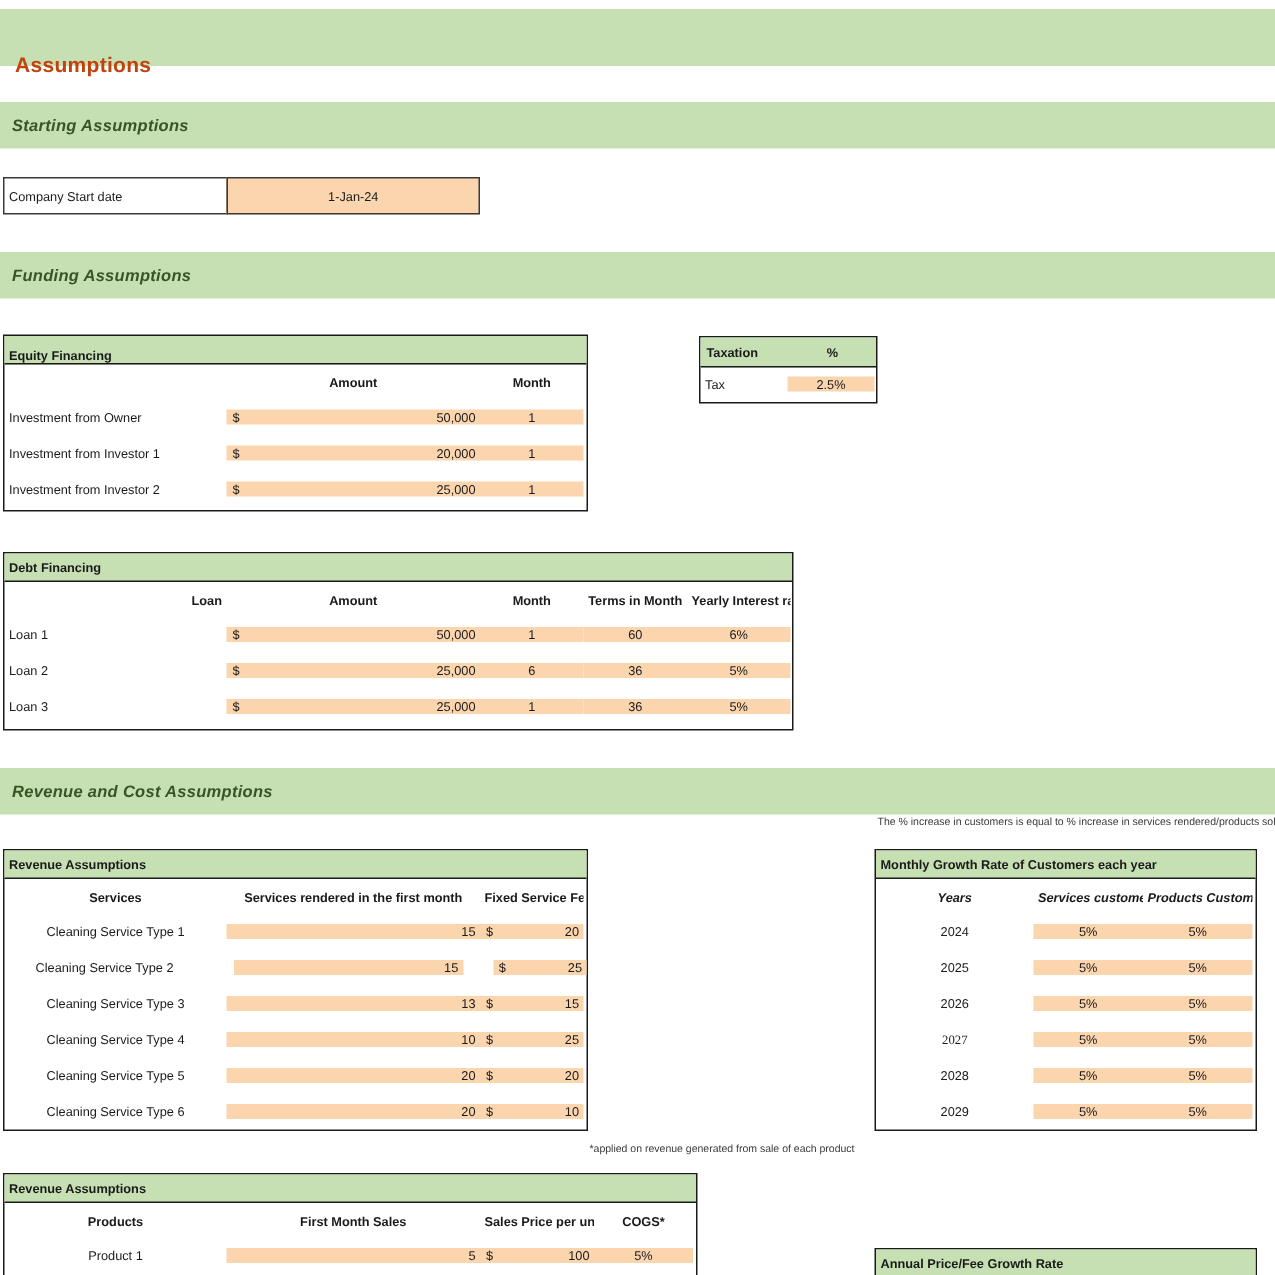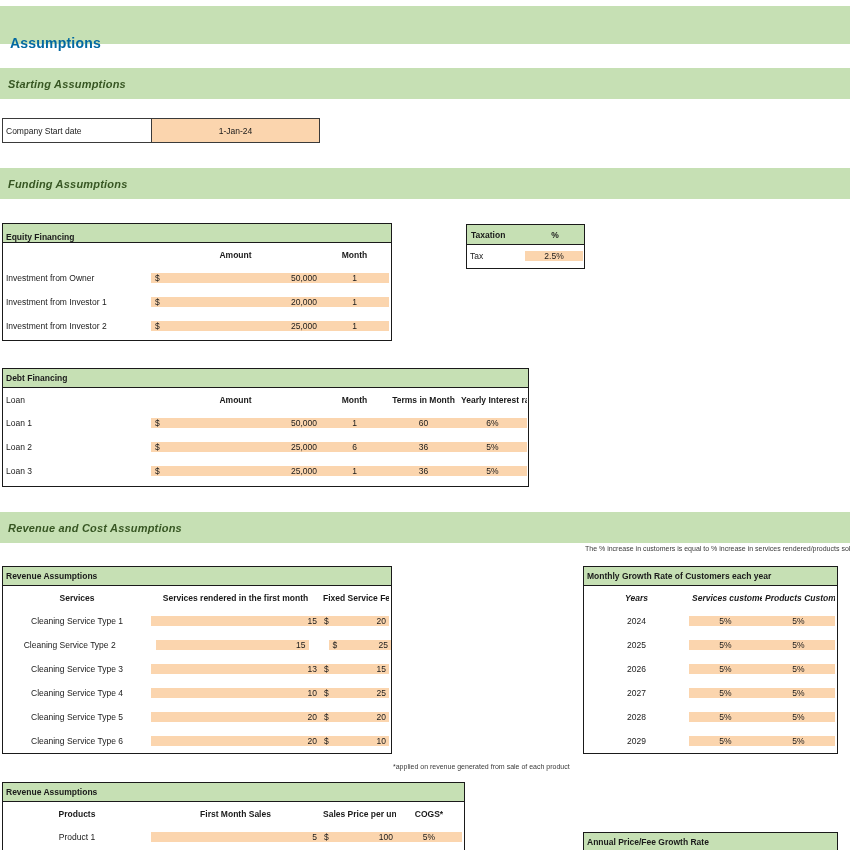--- a/index.html
+++ b/index.html
@@ -12,21 +12,21 @@
     overflow:hidden;
     position:relative;
   }
   .band{
     position:absolute;left:0;width:850px;
     background:#c6e0b4;
     display:flex;align-items:center;
     box-sizing:border-box;
   }
   .band-title{
-    font-size:14px;font-weight:bold;color:#0369a1;
+    font-size:14px;font-weight:bold;color:#c2410c;
     padding-left:10px;letter-spacing:.2px;margin-top:36px;
   }
   .band-sub{
     font-size:11px;font-weight:bold;font-style:italic;color:#375623;
     padding-left:8px;letter-spacing:.2px;
   }
   .tbl{
     position:absolute;
     border:1.6px solid #1a1a1a;
     box-sizing:border-box;
@@ -123,21 +123,21 @@
     <span class="cell c-left" style="width:58px;">Tax</span>
     <span class="cell c-center orange" style="width:58px;">2.5%</span>
   </div>
 </div>
 
 <div class="tbl" style="left:2px;top:368px;width:527px;height:119px;">
   <div class="thead" style="height:19px;">
     <span class="cellh">Debt Financing</span>
   </div>
   <div class="row" style="height:23px;">
-    <span class="cell c-left" style="width:148px;font-weight:normal;">Loan</span>
+    <span class="cell c-left" style="width:148px;font-weight:bold;text-align:right;">Loan</span>
     <span class="cell colhdr" style="width:169px;">Amount</span>
     <span class="cell colhdr" style="width:69px;">Month</span>
     <span class="cell colhdr" style="width:69px;">Terms in Month</span>
     <span class="cell colhdr" style="width:69px;">Yearly Interest rate</span>
   </div>
   <div class="row" style="height:24px;">
     <span class="cell c-left" style="width:148px;">Loan 1</span>
     <span class="cell c-right orange money" style="width:169px;">
       <span class="sym">$</span>
       <span>50,000</span>
@@ -251,21 +251,21 @@
     <span class="cell c-center" style="width:105px;">2025</span>
     <span class="cell c-center orange" style="width:73px;">5%</span>
     <span class="cell c-center orange" style="width:73px;">5%</span>
   </div>
   <div class="row" style="height:24px;">
     <span class="cell c-center" style="width:105px;">2026</span>
     <span class="cell c-center orange" style="width:73px;">5%</span>
     <span class="cell c-center orange" style="width:73px;">5%</span>
   </div>
   <div class="row" style="height:24px;">
-    <span class="cell c-center" style="width:105px;">2027</span>
+    <span class="cell c-center" style="width:105px;font-family:Liberation Serif, serif;">2027</span>
     <span class="cell c-center orange" style="width:73px;">5%</span>
     <span class="cell c-center orange" style="width:73px;">5%</span>
   </div>
   <div class="row" style="height:24px;">
     <span class="cell c-center" style="width:105px;">2028</span>
     <span class="cell c-center orange" style="width:73px;">5%</span>
     <span class="cell c-center orange" style="width:73px;">5%</span>
   </div>
   <div class="row" style="height:24px;">
     <span class="cell c-center" style="width:105px;">2029</span>

